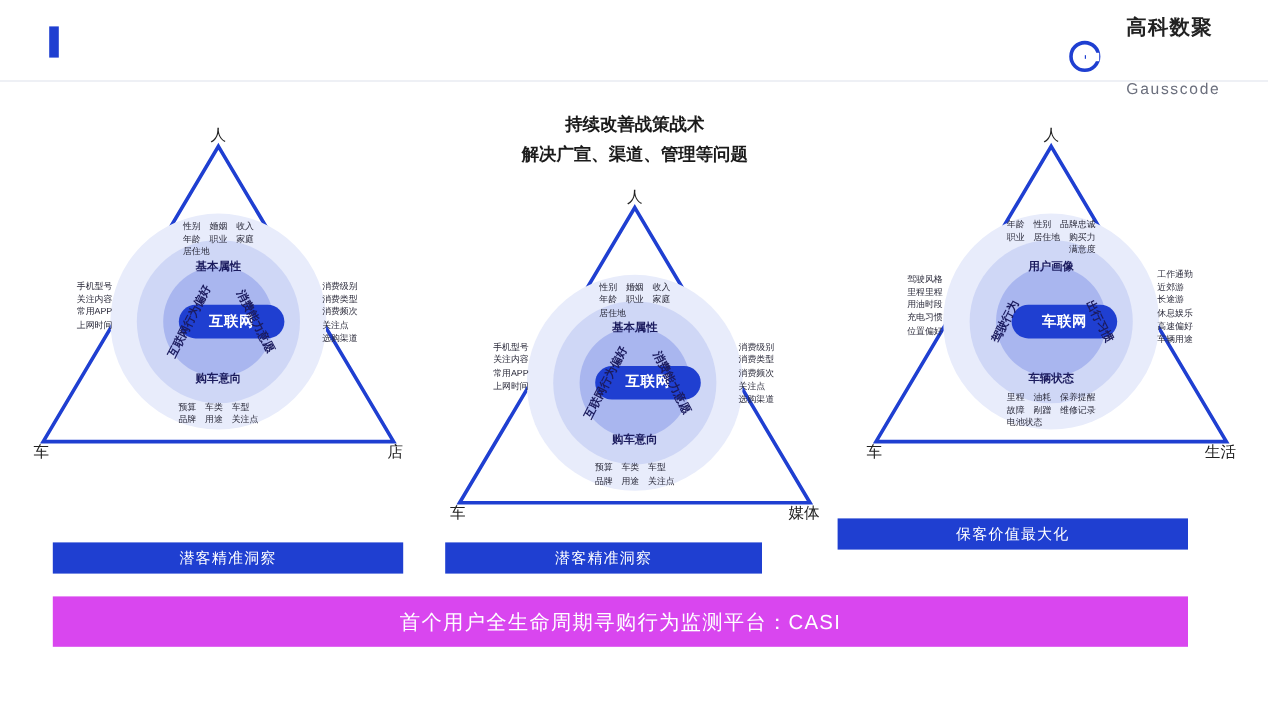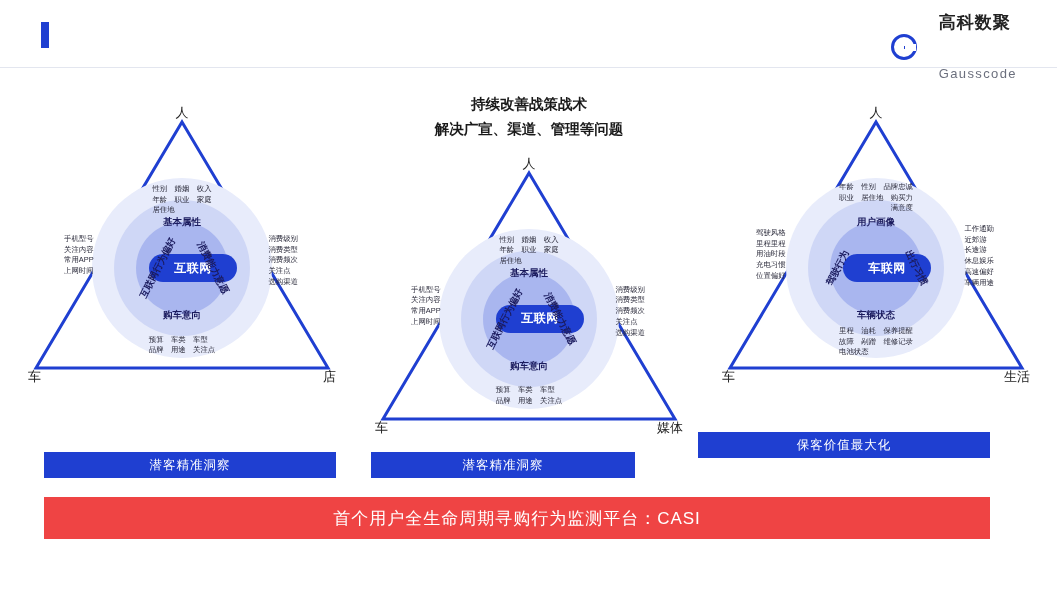--- a/index.html
+++ b/index.html
@@ -230,21 +230,21 @@
   .rb-2 { left: 371px; top: 452px; width: 264px; }
   .rb-3 { left: 698px; top: 432px; width: 292px; text-align: right; }
 
   
   .footer-bar {
     position: absolute;
     left: 44px;
     top: 497px;
     width: 946px;
     height: 42px;
-    background: #ef4444;
+    background: #d946ef;
     color: #ffffff;
     font-size: 17px;
     display: flex;
     align-items: center;
     justify-content: center;
     letter-spacing: 1px;
   }
 </style>
 </head>
 <body>

